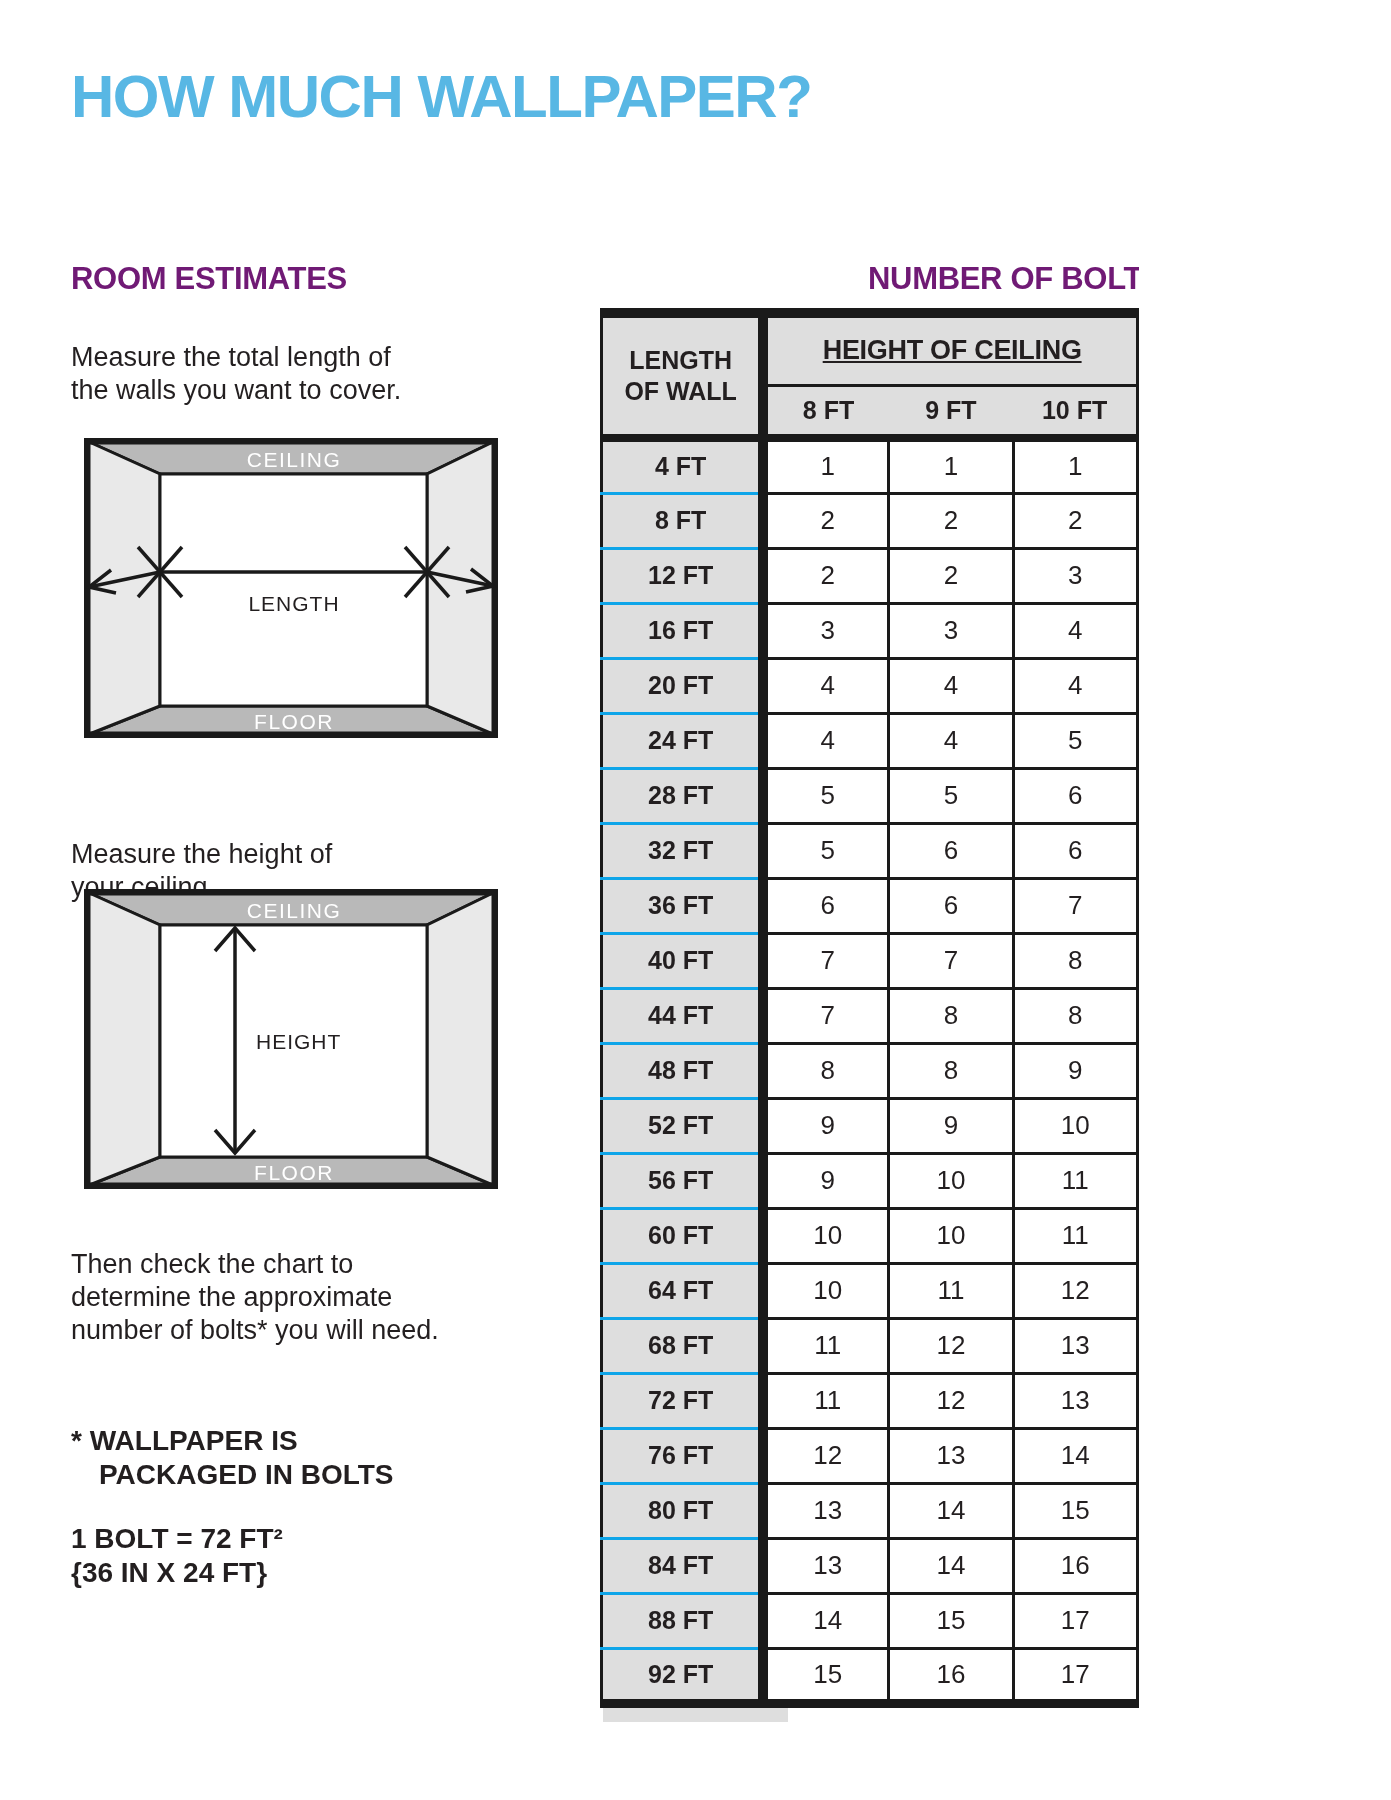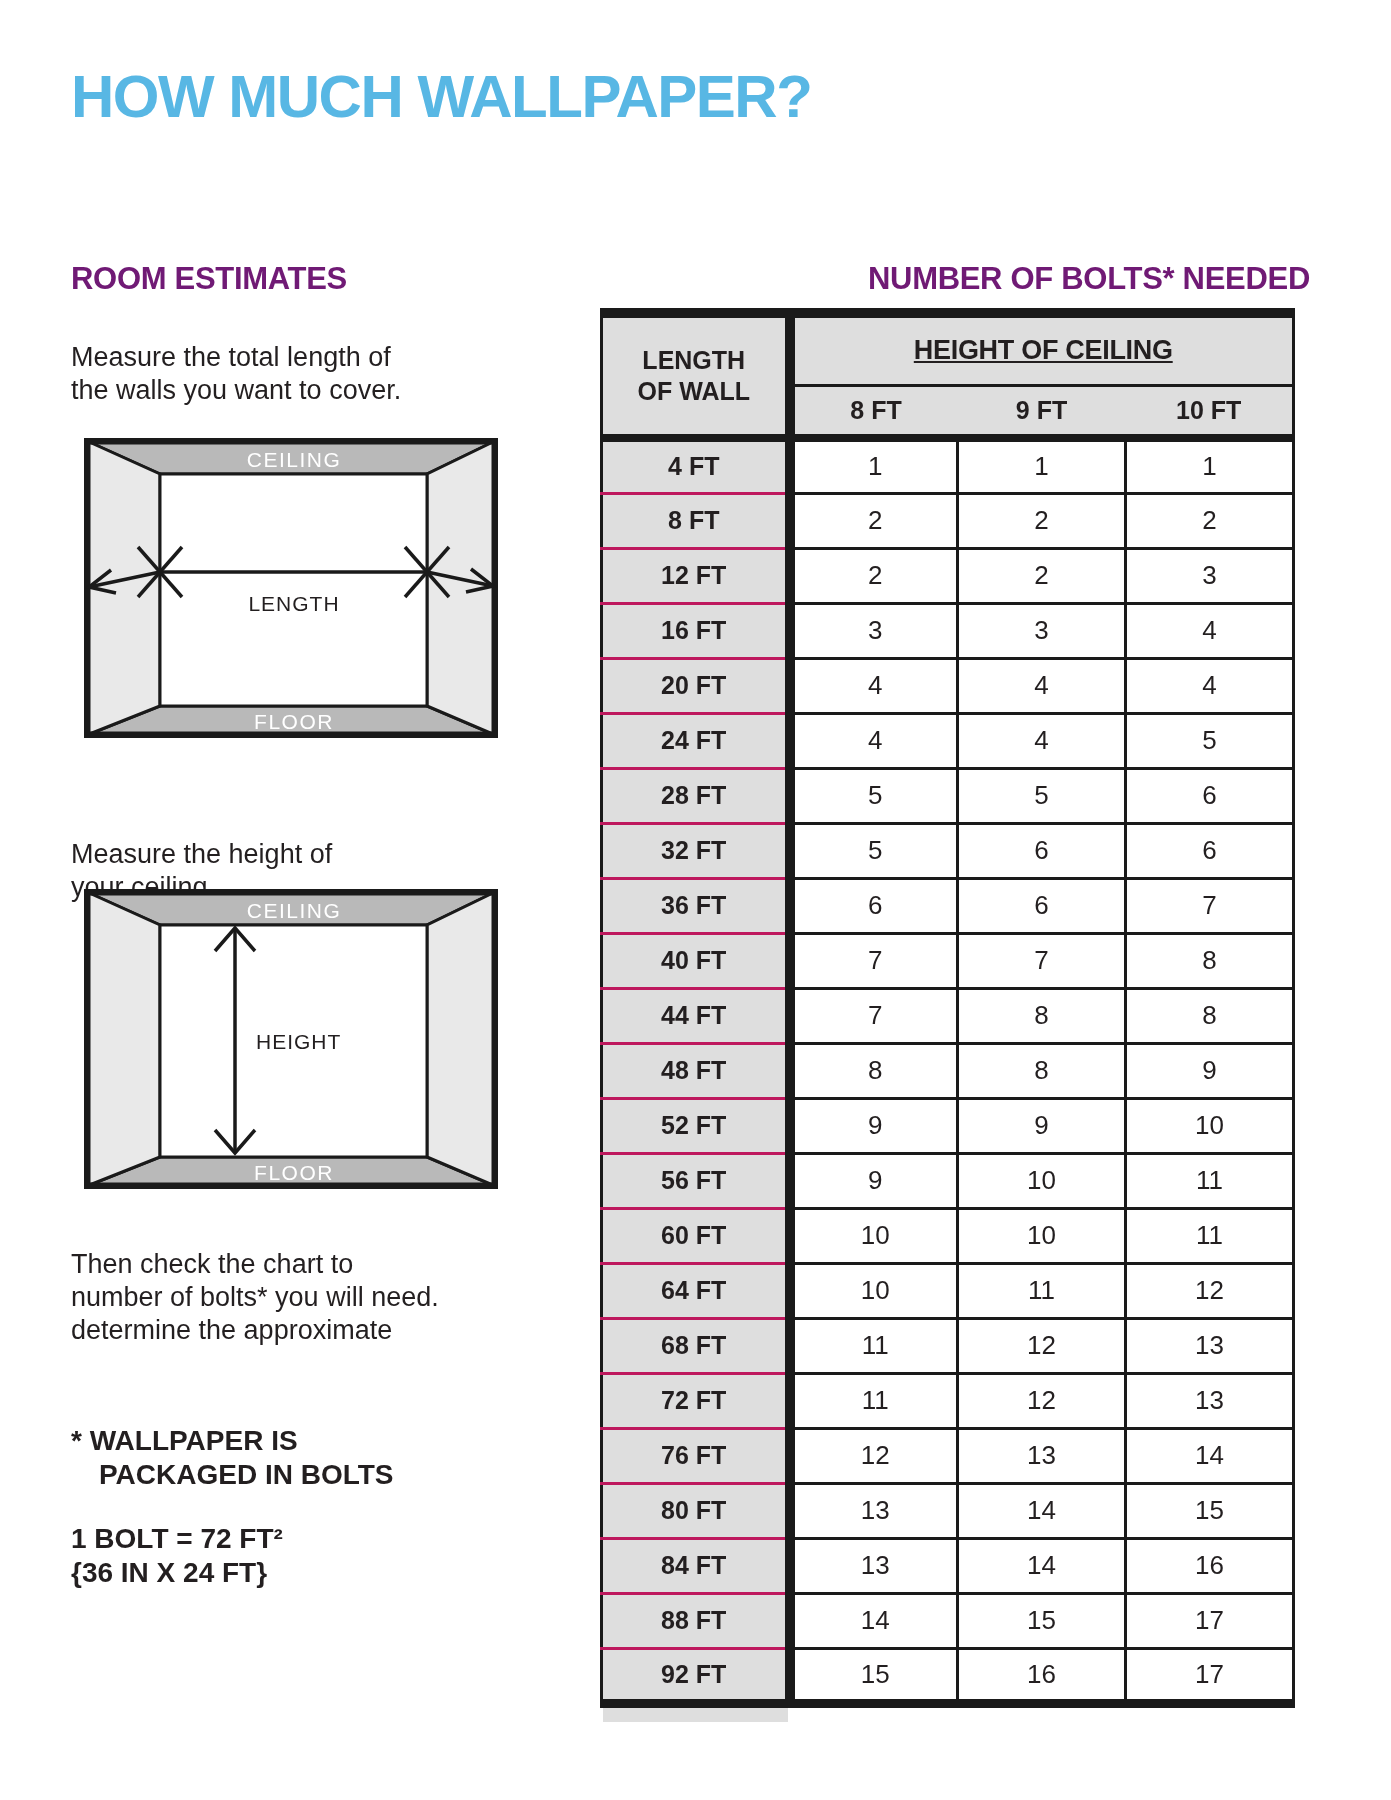--- a/index.html
+++ b/index.html
@@ -1,18 +1,18 @@
 <!DOCTYPE html>
 <html><head>
 <meta charset="utf-8">
 <style>
   * { margin:0; padding:0; box-sizing:border-box; }
   html,body { background:#ffffff; }
   body { font-family:"Liberation Sans","DejaVu Sans",sans-serif; color:#231F20; }
-  .page { position:relative; width:1391px; height:1800px; background:#ffffff; overflow:hidden; }
+  .page { position:relative; width:1139px; height:1800px; background:#ffffff; overflow:hidden; }
 
   .main-title {
     position:absolute; left:71px; top:62px;
     font-size:60px; font-weight:bold; letter-spacing:-1.5px;
     color:#58B7E4; white-space:nowrap;
   }
   .section-heading {
     position:absolute; font-size:31px; font-weight:bold; letter-spacing:-0.3px;
     color:#701a75; white-space:nowrap;
   }
@@ -40,21 +40,21 @@
   table.bolts td { text-align:center; vertical-align:middle; }
   td.corner, td.group, td.sub, td.rowlabel { background:#DEDEDE; }
   td.rowlabel, td.sub, td.corner { font-weight:bold; font-size:25px; }
   td.group { font-weight:bold; font-size:27px; letter-spacing:-0.3px; }
   td.corner { font-size:25px; line-height:31px; width:188px; border-left:3px solid #1A1A1A; border-right:10px solid #1A1A1A; border-top:10px solid #1A1A1A; border-bottom:8px solid #1A1A1A; }
   td.group { border-top:10px solid #1A1A1A; border-right:3px solid #1A1A1A; border-bottom:3px solid #1A1A1A; height:72px;text-decoration:underline; }
   tr.subrow { height:53px; }
   td.sub { border-bottom:8px solid #1A1A1A; }
   td.sub:last-child { border-right:3px solid #1A1A1A; }
   tbody tr { height:55px; }
-  td.rowlabel { width:188px; border-left:3px solid #1A1A1A; border-right:10px solid #1A1A1A; border-bottom:3px solid #be185d; }
+  td.rowlabel { width:188px; border-left:3px solid #1A1A1A; border-right:10px solid #1A1A1A; border-bottom:3px solid #0ea5e9; }
   td.cell { background:#ffffff; font-size:26px; border:3px solid #1A1A1A; width:168px; }
   tbody tr:last-child td { border-bottom:9px solid #1A1A1A; }
   .table-foot-tab { position:absolute; left:603px; width:185px; height:14px; background:#DEDEDE; }
 </style>
 </head>
 <body>
 
 <div class="page">
 
   <h1 class="main-title">HOW MUCH WALLPAPER?</h1>
@@ -111,22 +111,22 @@
         <polyline points="131,241 151,264 171,241"></polyline>
       </g>
       <text x="172" y="160" text-anchor="start" class="measure-label">HEIGHT</text>
       <text x="210" y="29" text-anchor="middle" class="surface-label">CEILING</text>
       <text x="210" y="291" text-anchor="middle" class="surface-label">FLOOR</text>
     </svg>
   </div>
 
   <div class="body-text step3">
     <div>Then check the chart to</div>
+    <div>determine the approximate</div>
     <div>number of bolts* you will need.</div>
-    <div>determine the approximate</div>
   </div>
 
   <div class="footnote">
     <div>* WALLPAPER IS</div>
     <div class="indent">PACKAGED IN BOLTS</div>
   </div>
 
   <div class="bolt-info">
     <div>1 BOLT = 72 FT²</div>
     <div>{36 IN X 24 FT}</div>

